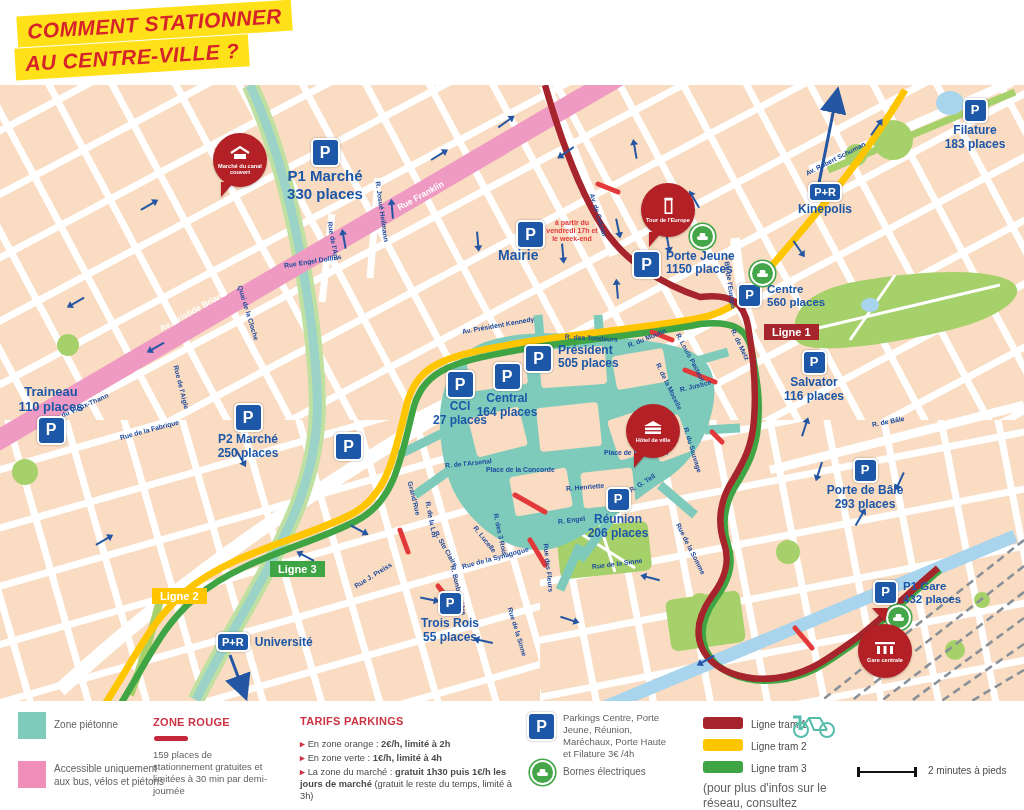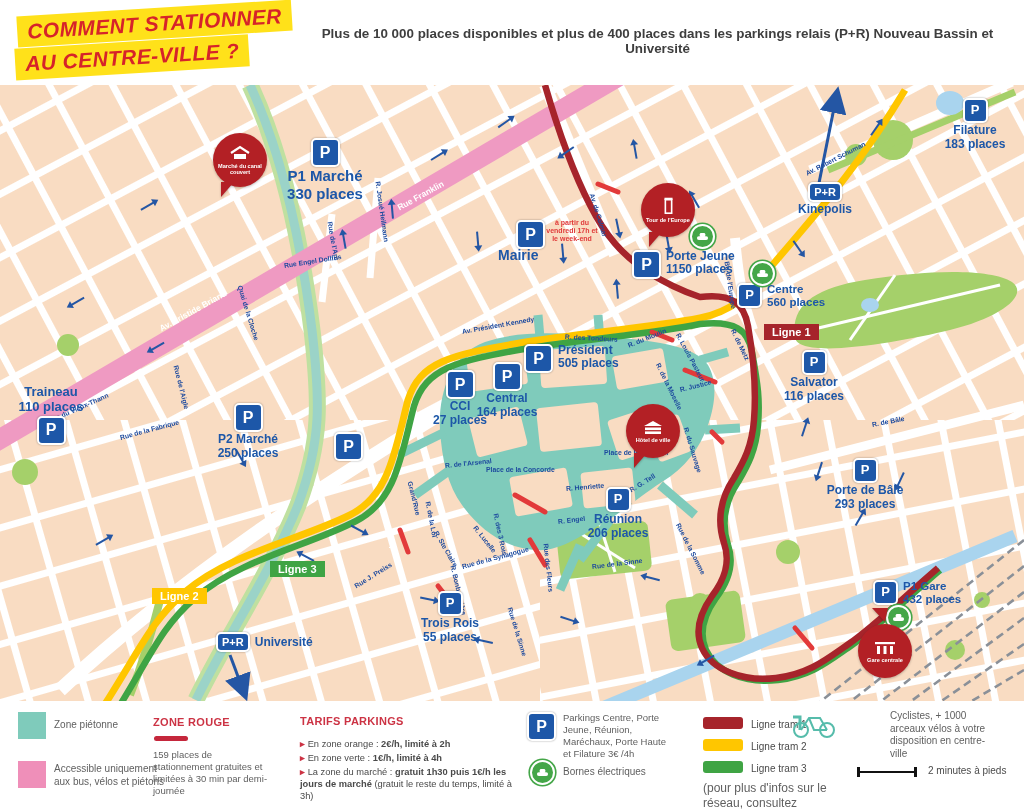--- a/index.html
+++ b/index.html
@@ -201,21 +201,20 @@
 
       <line x1="818" y1="188" x2="836" y2="98" stroke="#2456a4" stroke-width="3" marker-end="url(#mA)"></line>
       <line x1="230" y1="655" x2="243" y2="690" stroke="#2456a4" stroke-width="3" marker-end="url(#mA)"></line>
     </g>
   </svg>
 
   <div class="title-wrap">
     <span class="chip">COMMENT STATIONNER</span>
     <span class="chip">AU CENTRE-VILLE ?</span>
   </div>
-  <div class="subtitle">Plus de 10 000 places disponibles et plus de 400 places dans les parkings relais (P+R) Nouveau Bassin et Université</div>
 
   <span class="st w" style="left:398px;top:203px;transform:rotate(-29deg)">Rue Franklin</span>
   <span class="st w" style="left:160px;top:324px;transform:rotate(-29deg)">Av. Aristide Briand</span>
   <span class="st" style="left:592px;top:190px;transform:rotate(73deg)">Av. de Colmar</span>
   <span class="st" style="left:806px;top:170px;transform:rotate(-27deg)">Av. Robert Schuman</span>
   <span class="st" style="left:727px;top:258px;transform:rotate(82deg)">Bd de l'Europe</span>
   <span class="st" style="left:462px;top:328px;transform:rotate(-10deg)">Av. Président Kennedy</span>
   <span class="st" style="left:565px;top:333px;transform:rotate(3deg)">R. des Tondeurs</span>
   <span class="st" style="left:330px;top:218px;transform:rotate(80deg)">Rue de l'Arc</span>
   <span class="st" style="left:378px;top:178px;transform:rotate(82deg)">R. Josué Heilmann</span>
@@ -492,17 +491,16 @@
   <div class="abs lg-text" style="left:703px;top:781px;width:150px;font-size:12px">(pour plus d'infos sur le réseau, consultez solea.info)</div>
 
   <svg class="abs" style="left:790px;top:708px" width="48" height="32" viewBox="0 0 48 32">
     <g stroke="#56bcab" fill="none" stroke-width="2">
       <circle cx="11" cy="22" r="7"></circle>
         <circle cx="37" cy="22" r="7"></circle>
       <path d="M11 22 L19 10 L30 10 L37 22 M19 10 L24 22 L37 22"></path>
       <path d="M3 9 h7 v13" stroke-width="3"></path>
     </g>
   </svg>
-  <div class="abs lg-text" style="left:890px;top:710px;width:102px">Cyclistes, + 1000 arceaux vélos à votre disposition en centre-ville</div>
   <div class="scalebar" style="left:857px;top:771px"></div>
   <div class="abs lg-text" style="left:928px;top:765px;color:#4a4a4a">2 minutes à pieds</div>
 
 </div>
 
 </body></html>

